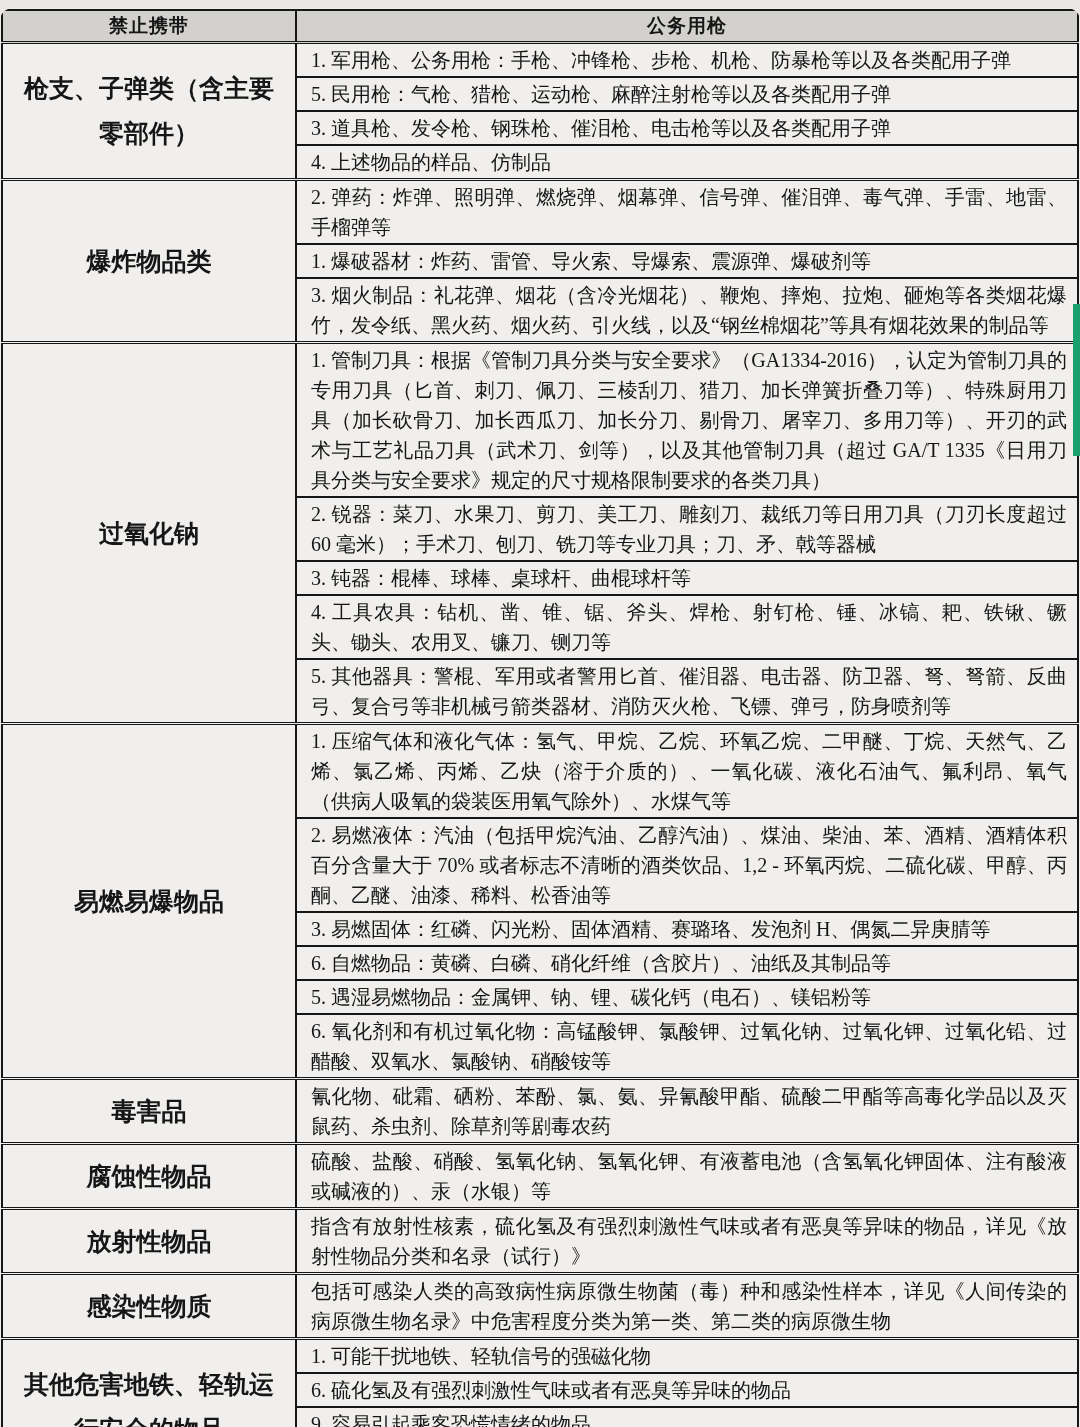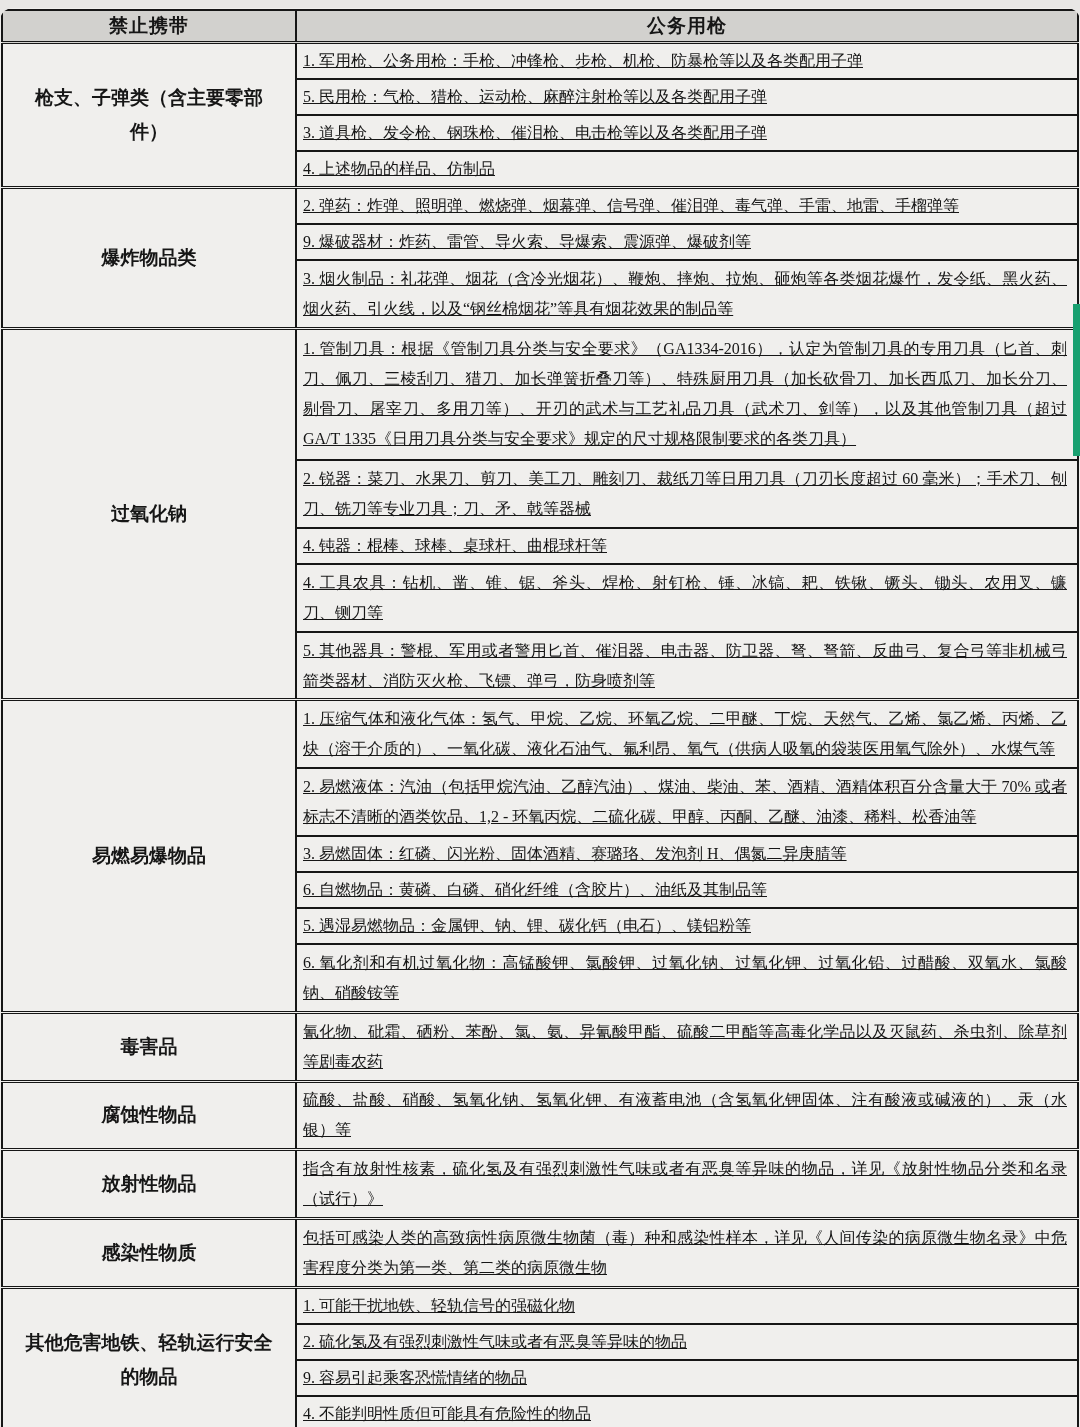--- a/index.html
+++ b/index.html
@@ -32,36 +32,35 @@
     background: #d2d1ce;
     font-size: 19px;
     font-weight: bold;
     height: 28px;
     text-align: center;
     border-bottom: 3.5px double #161616;
     letter-spacing: 1px;
   }
   tr.sec > td { border-top: 3.5px double #161616; }
   td.cat {
-    font-size: 19px;
+    font-size: 25px;
     font-weight: bold;
     text-align: center;
     vertical-align: middle;
     line-height: 1.8;
     padding: 0 16px;
   }
   td.item {
-    font-size: 16px;
+    font-size: 20px;
     line-height: 30px;
     height: 29px;
     vertical-align: middle;
-    padding: 1px 10px 1px 6px;
+    padding: 1px 10px 1px 14px;
     text-align: justify;
     word-break: break-word;
-    text-decoration: underline;
   }
   .green-bar {
     position: absolute;
     top: 296px;
     right: 0;
     width: 7px;
     height: 152px;
     background: #18a070; 
     z-index: 5;
   }
@@ -97,37 +96,37 @@
           <td class="item">4. 上述物品的样品、仿制品</td>
         </tr>
     </tbody>
 
     <tbody>
       <tr class="sec">
         <td class="cat" rowspan="3">爆炸物品类</td>
         <td class="item">2. 弹药：炸弹、照明弹、燃烧弹、烟幕弹、信号弹、催泪弹、毒气弹、手雷、地雷、手榴弹等</td>
       </tr>
       <tr>
-          <td class="item">9. 爆破器材：炸药、雷管、导火索、导爆索、震源弹、爆破剂等</td>
+          <td class="item">1. 爆破器材：炸药、雷管、导火索、导爆索、震源弹、爆破剂等</td>
         </tr>
       <tr>
           <td class="item">3. 烟火制品：礼花弹、烟花（含冷光烟花）、鞭炮、摔炮、拉炮、砸炮等各类烟花爆竹，发令纸、黑火药、烟火药、引火线，以及“钢丝棉烟花”等具有烟花效果的制品等</td>
         </tr>
     </tbody>
 
     <tbody>
       <tr class="sec">
         <td class="cat" rowspan="5">过氧化钠</td>
         <td class="item">1. 管制刀具：根据《管制刀具分类与安全要求》（GA1334-2016），认定为管制刀具的专用刀具（匕首、刺刀、佩刀、三棱刮刀、猎刀、加长弹簧折叠刀等）、特殊厨用刀具（加长砍骨刀、加长西瓜刀、加长分刀、剔骨刀、屠宰刀、多用刀等）、开刃的武术与工艺礼品刀具（武术刀、剑等），以及其他管制刀具（超过 GA/T 1335《日用刀具分类与安全要求》规定的尺寸规格限制要求的各类刀具）</td>
       </tr>
       <tr>
           <td class="item">2. 锐器：菜刀、水果刀、剪刀、美工刀、雕刻刀、裁纸刀等日用刀具（刀刃长度超过 60 毫米）；手术刀、刨刀、铣刀等专业刀具；刀、矛、戟等器械</td>
         </tr>
       <tr>
-          <td class="item">4. 钝器：棍棒、球棒、桌球杆、曲棍球杆等</td>
+          <td class="item">3. 钝器：棍棒、球棒、桌球杆、曲棍球杆等</td>
         </tr>
       <tr>
           <td class="item">4. 工具农具：钻机、凿、锥、锯、斧头、焊枪、射钉枪、锤、冰镐、耙、铁锹、镢头、锄头、农用叉、镰刀、铡刀等</td>
         </tr>
       <tr>
           <td class="item">5. 其他器具：警棍、军用或者警用匕首、催泪器、电击器、防卫器、弩、弩箭、反曲弓、复合弓等非机械弓箭类器材、消防灭火枪、飞镖、弹弓，防身喷剂等</td>
         </tr>
     </tbody>
 
     <tbody>
@@ -179,21 +178,21 @@
         <td class="item">包括可感染人类的高致病性病原微生物菌（毒）种和感染性样本，详见《人间传染的病原微生物名录》中危害程度分类为第一类、第二类的病原微生物</td>
       </tr>
     </tbody>
 
     <tbody>
       <tr class="sec">
         <td class="cat" rowspan="4">其他危害地铁、轻轨运行安全的物品</td>
         <td class="item">1. 可能干扰地铁、轻轨信号的强磁化物</td>
       </tr>
       <tr>
-          <td class="item">2. 硫化氢及有强烈刺激性气味或者有恶臭等异味的物品</td>
+          <td class="item">6. 硫化氢及有强烈刺激性气味或者有恶臭等异味的物品</td>
         </tr>
       <tr>
           <td class="item">9. 容易引起乘客恐慌情绪的物品</td>
         </tr>
       <tr>
           <td class="item">4. 不能判明性质但可能具有危险性的物品</td>
         </tr>
     </tbody>
 
   </table>

